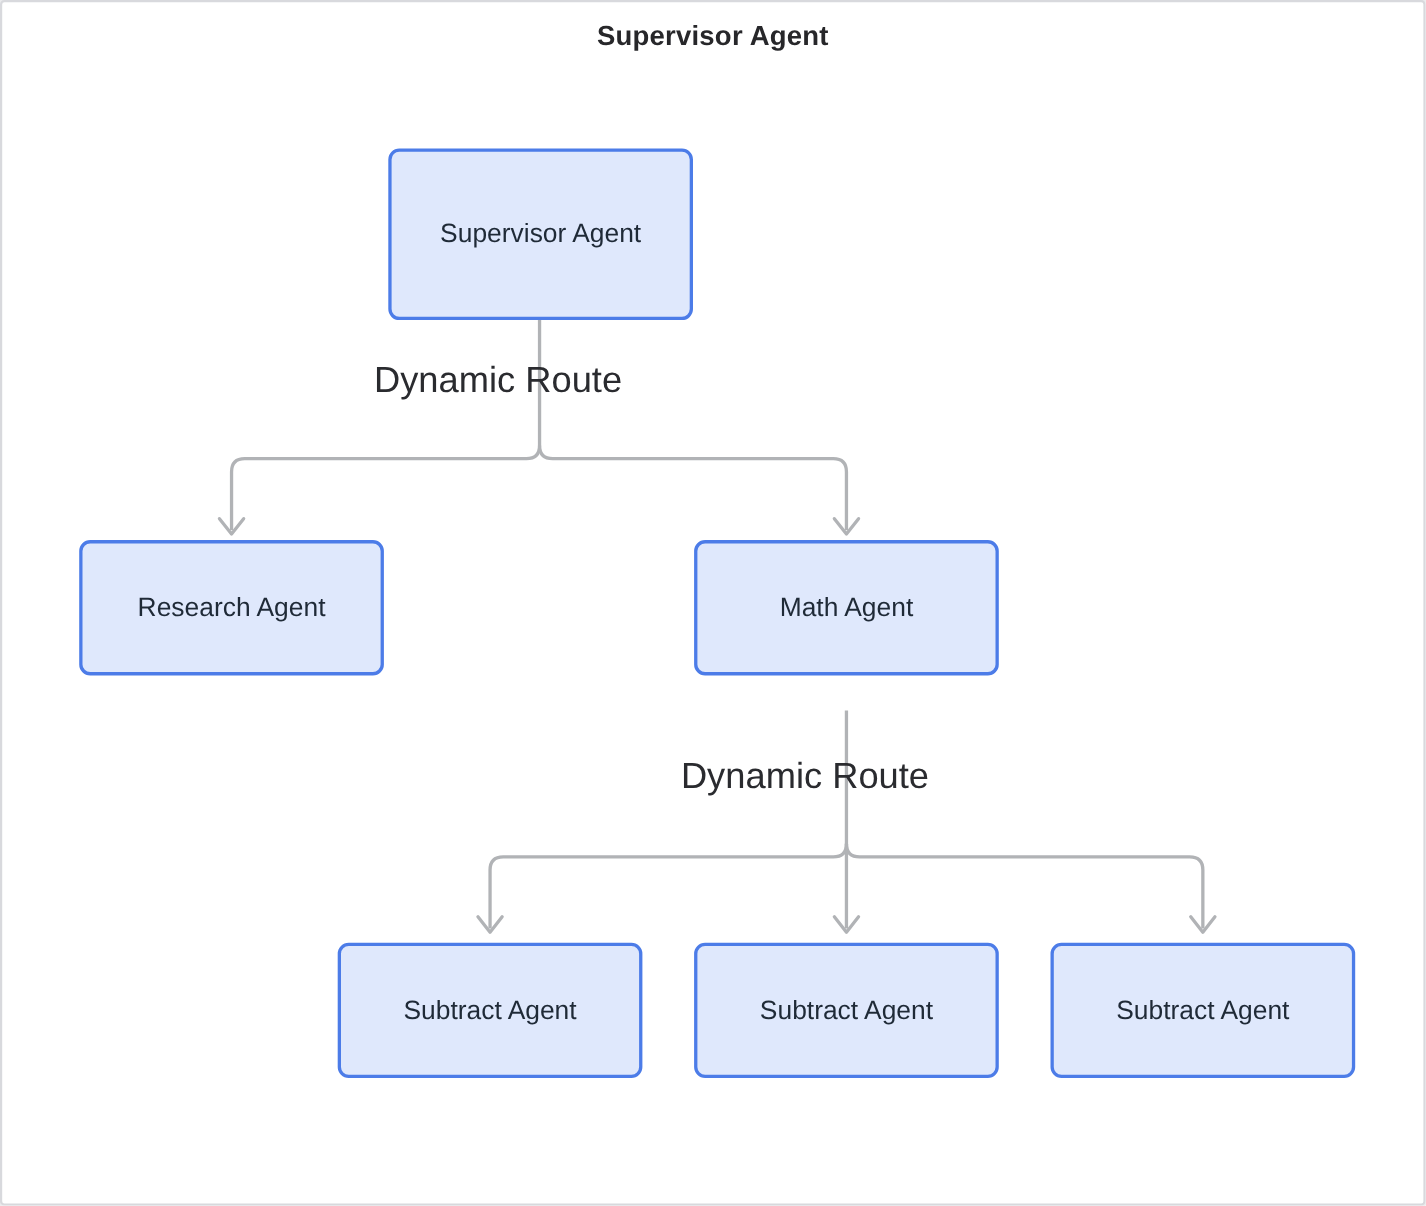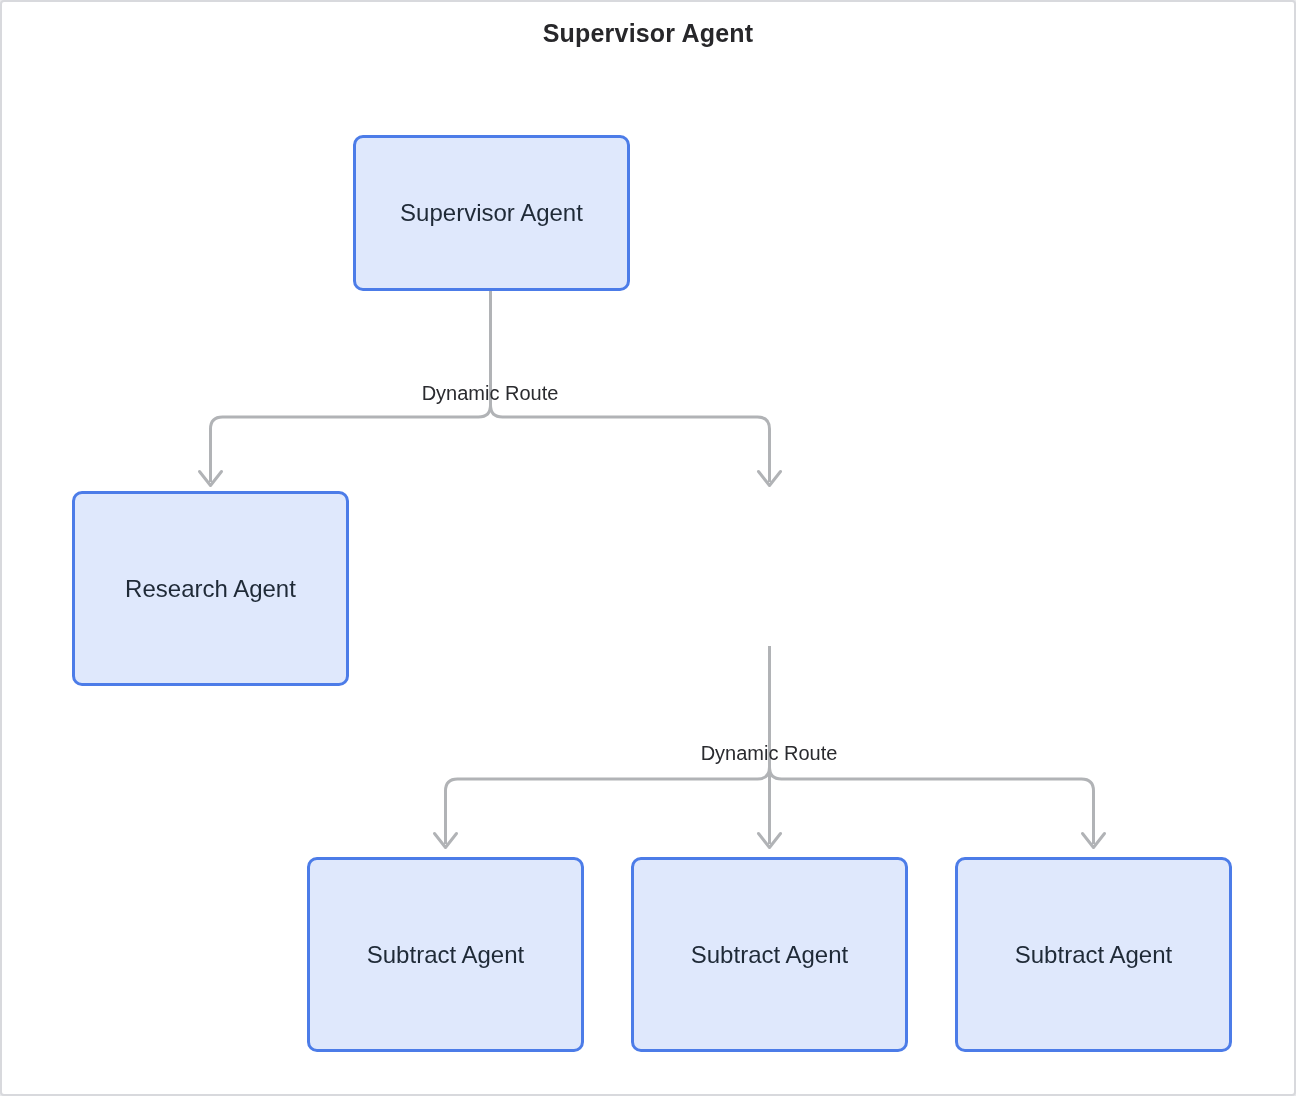--- a/index.html
+++ b/index.html
@@ -33,32 +33,30 @@
     position: absolute;
     top: 0;
     left: 0;
     width: 1296px;
     height: 1096px;
     pointer-events: none;
   }
   .edge-label {
     position: absolute;
     width: 300px;
-    text-align: center;
-    font-size: 20px;
+    font-size: 33px;
     color: #2a2b2f;
     line-height: 30px;
-    margin-top: 48px;
   }
   .edge-label-1 { left: 338px; top: 328px; }
   .edge-label-2 { left: 617px; top: 688px; }
   .node {
     position: absolute;
     width: 277px;
-    height: 195px;
+    height: 123px;
     box-sizing: border-box;
     background: #dfe8fc;
     border: 3px solid #4c7ce8;
     border-radius: 10px;
     display: flex;
     align-items: center;
     justify-content: center;
     font-size: 24px;
     color: #1f2a37;
   }
@@ -99,20 +97,23 @@
   <div class="edge-label edge-label-2">Dynamic Route</div>
 
   <div class="node node-supervisor">
     <span>Supervisor Agent</span>
   </div>
 
   <div class="node node-research">
     <span>Research Agent</span>
   </div>
 
+  <div class="node node-math">
+    <span>Math Agent</span>
+  </div>
 
   <div class="node node-subtract-1">
     <span>Subtract Agent</span>
   </div>
 
   <div class="node node-subtract-2">
     <span>Subtract Agent</span>
   </div>
 
   <div class="node node-subtract-3">

